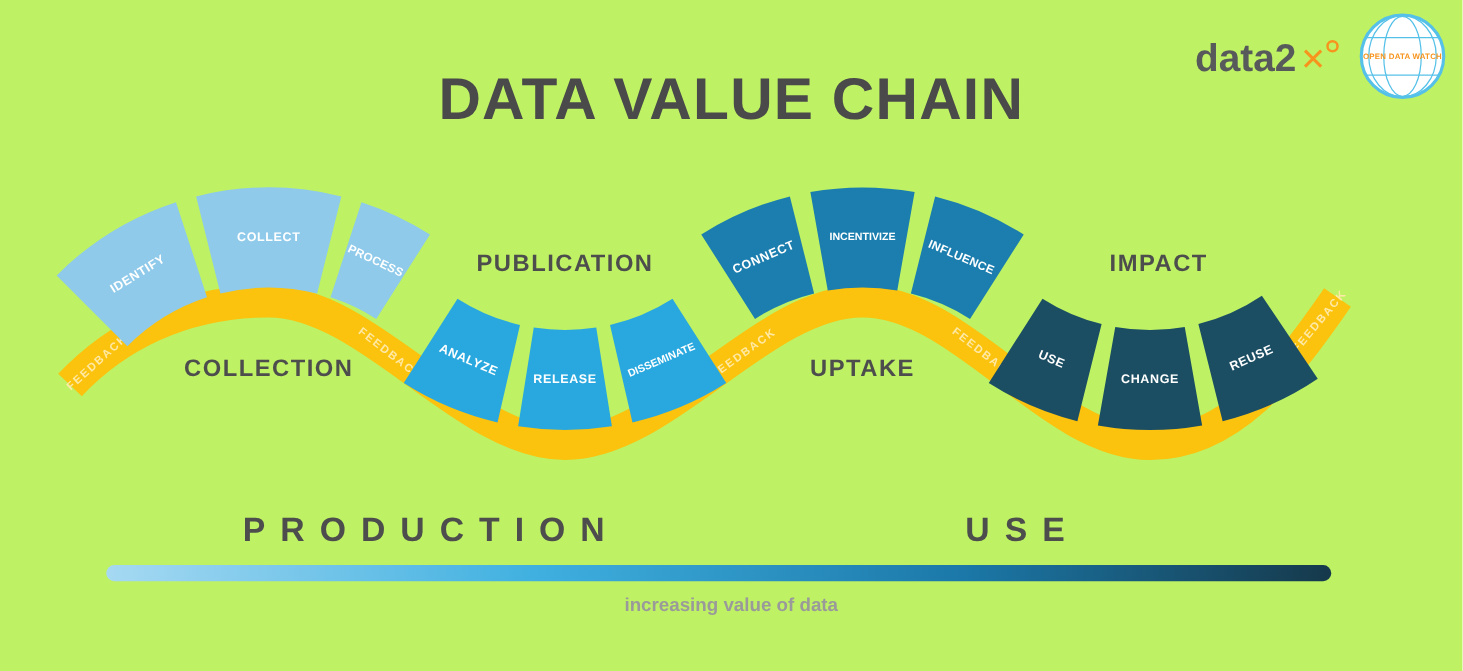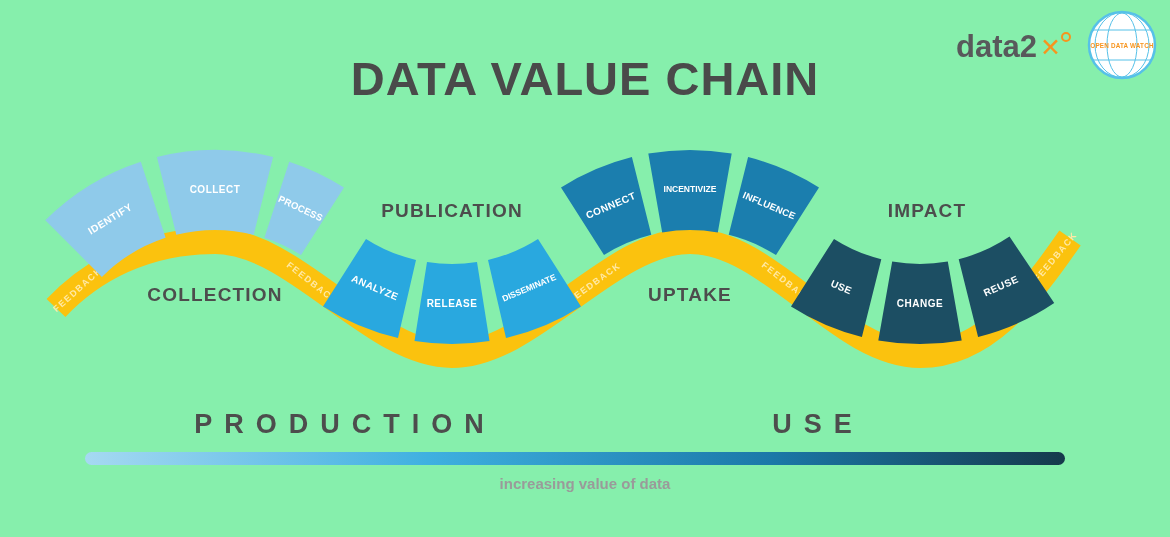--- a/index.html
+++ b/index.html
@@ -1,16 +1,16 @@
 <!DOCTYPE html>
 <html><head>
 <meta charset="utf-8">
 <style>
   html,body{margin:0;padding:0;background:#ffffff;}
-  #canvas{width:1170px;height:537px;background:#86efac;overflow:hidden;position:relative;}
+  #canvas{width:1170px;height:537px;background:#bef264;overflow:hidden;position:relative;}
   svg{display:block;}
   svg text{font-family:"Liberation Sans","DejaVu Sans",sans-serif;}
   .title{font-size:47px;font-weight:bold;letter-spacing:1px;text-anchor:middle;}
   .stage{font-size:19px;font-weight:bold;letter-spacing:1.2px;text-anchor:middle;fill:#4D4D4D;}
   .step{font-size:10px;font-weight:bold;fill:#ffffff;text-anchor:middle;dominant-baseline:middle;letter-spacing:0.5px;}
   .step-9{font-size:9.5px;letter-spacing:0.2px;}
   .step-sm{font-size:8.5px;letter-spacing:0px;}
   .fb{font-size:9px;font-weight:bold;letter-spacing:1.5px;text-anchor:middle;dominant-baseline:middle;fill:#FFE9A6;}
   .phase{font-size:27px;font-weight:bold;letter-spacing:12px;text-anchor:middle;fill:#4D4D4D;}
   .caption{font-size:15px;font-weight:bold;text-anchor:middle;fill:#9A9A9A;}

